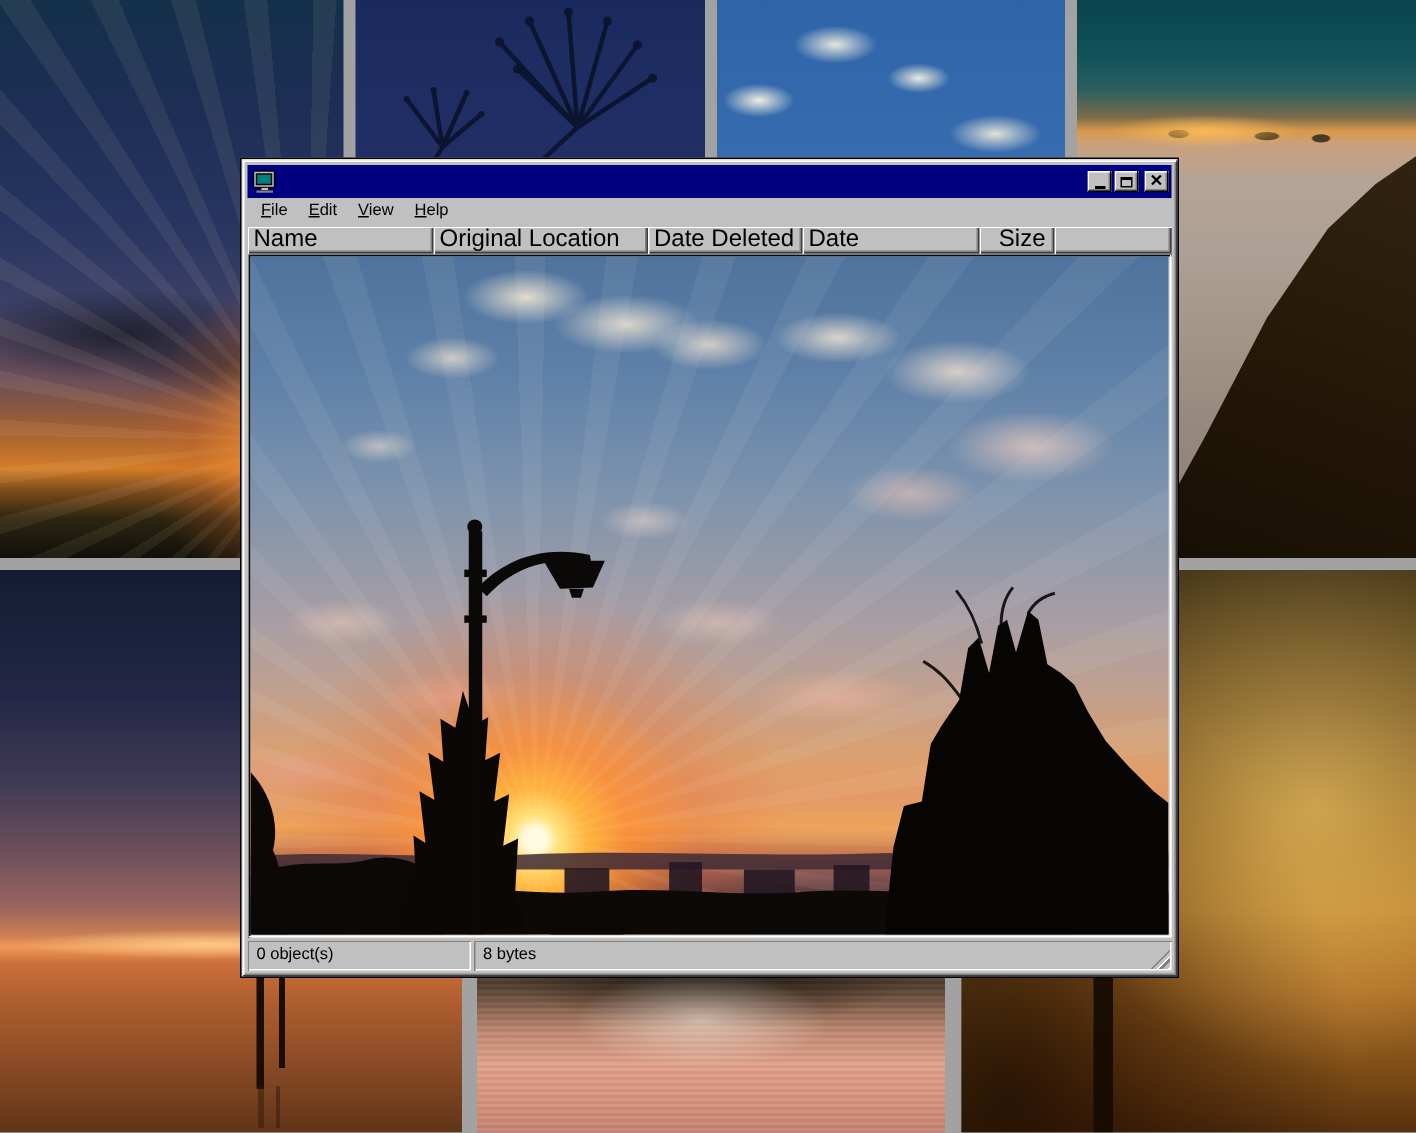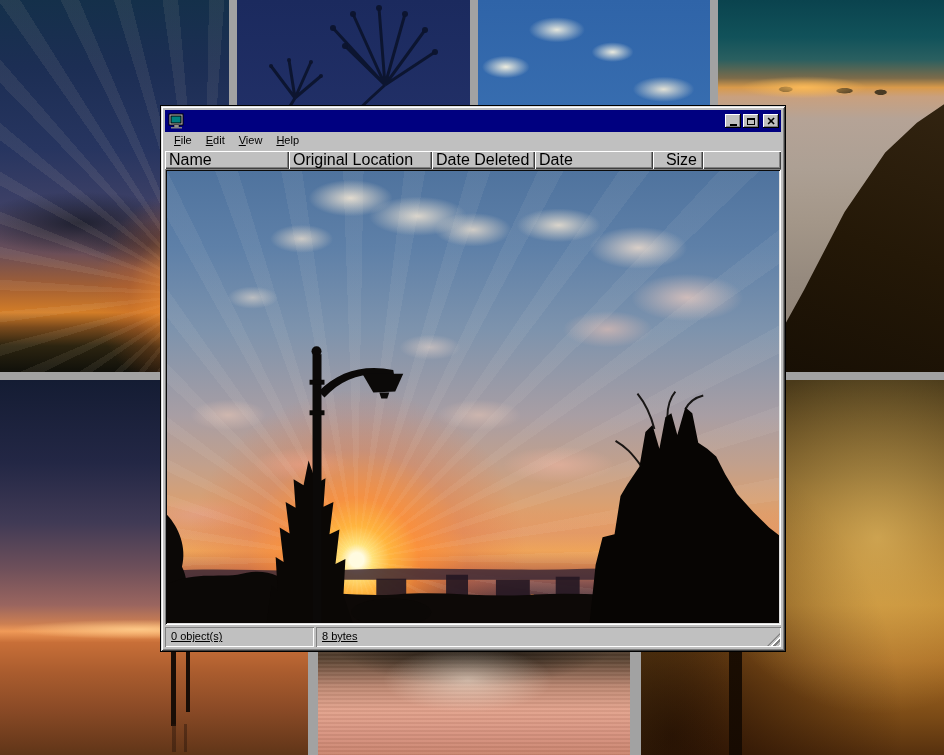--- a/index.html
+++ b/index.html
@@ -116,21 +116,21 @@
     radial-gradient(ellipse 60px 22px at 51% 54%, rgba(228,196,180,.6), transparent 70%),
     radial-gradient(ellipse 70px 24px at 22% 65%, rgba(235,180,160,.7), transparent 70%),
     radial-gradient(ellipse 80px 26px at 64% 65%, rgba(235,180,160,.65), transparent 70%),
     radial-gradient(ellipse 90px 24px at 5% 76%, rgba(226,160,138,.7), transparent 70%),
     linear-gradient(180deg, rgba(220,140,110,0) 74%, rgba(220,140,110,.4) 80%, rgba(220,140,110,0) 85%),
     linear-gradient(180deg,#4f739e 0%,#5e80a8 17%,#7d93ad 35%,#a89ea4 54%,#c2a08c 65%,#e0a06a 76%,#f0a658 84%,#c97a4e 88%,#8a5550 91%,#4a333c 95%,#17100f 100%);}
   .photo svg{position:absolute;inset:0;width:100%;height:100%;}
 
   .statusbar{height:20px;margin-top:2px;display:flex;gap:2px;flex:0 0 auto;}
   .spanel{box-shadow:inset 1px 1px 0 #808080, inset -1px -1px 0 #fff;
-    font-size:11px;color:#000;line-height:19px;padding:0 6px;box-sizing:border-box;background:#c0c0c0;text-decoration:underline;}
+    font-size:11px;color:#000;line-height:19px;padding:0 6px;box-sizing:border-box;background:#c0c0c0;}
   .sp1{width:149px;flex:0 0 auto;}
   .sp2{flex:1 1 auto;position:relative;}
   .grip{position:absolute;right:1px;bottom:1px;width:13px;height:13px;
     background:repeating-linear-gradient(135deg, transparent 0 2px, #fff 2px 3px, #808080 3px 5px);
     clip-path:polygon(100% 0,100% 100%,0 100%);}
 </style>
 </head>
 <body>
 
 <div class="desktop">

